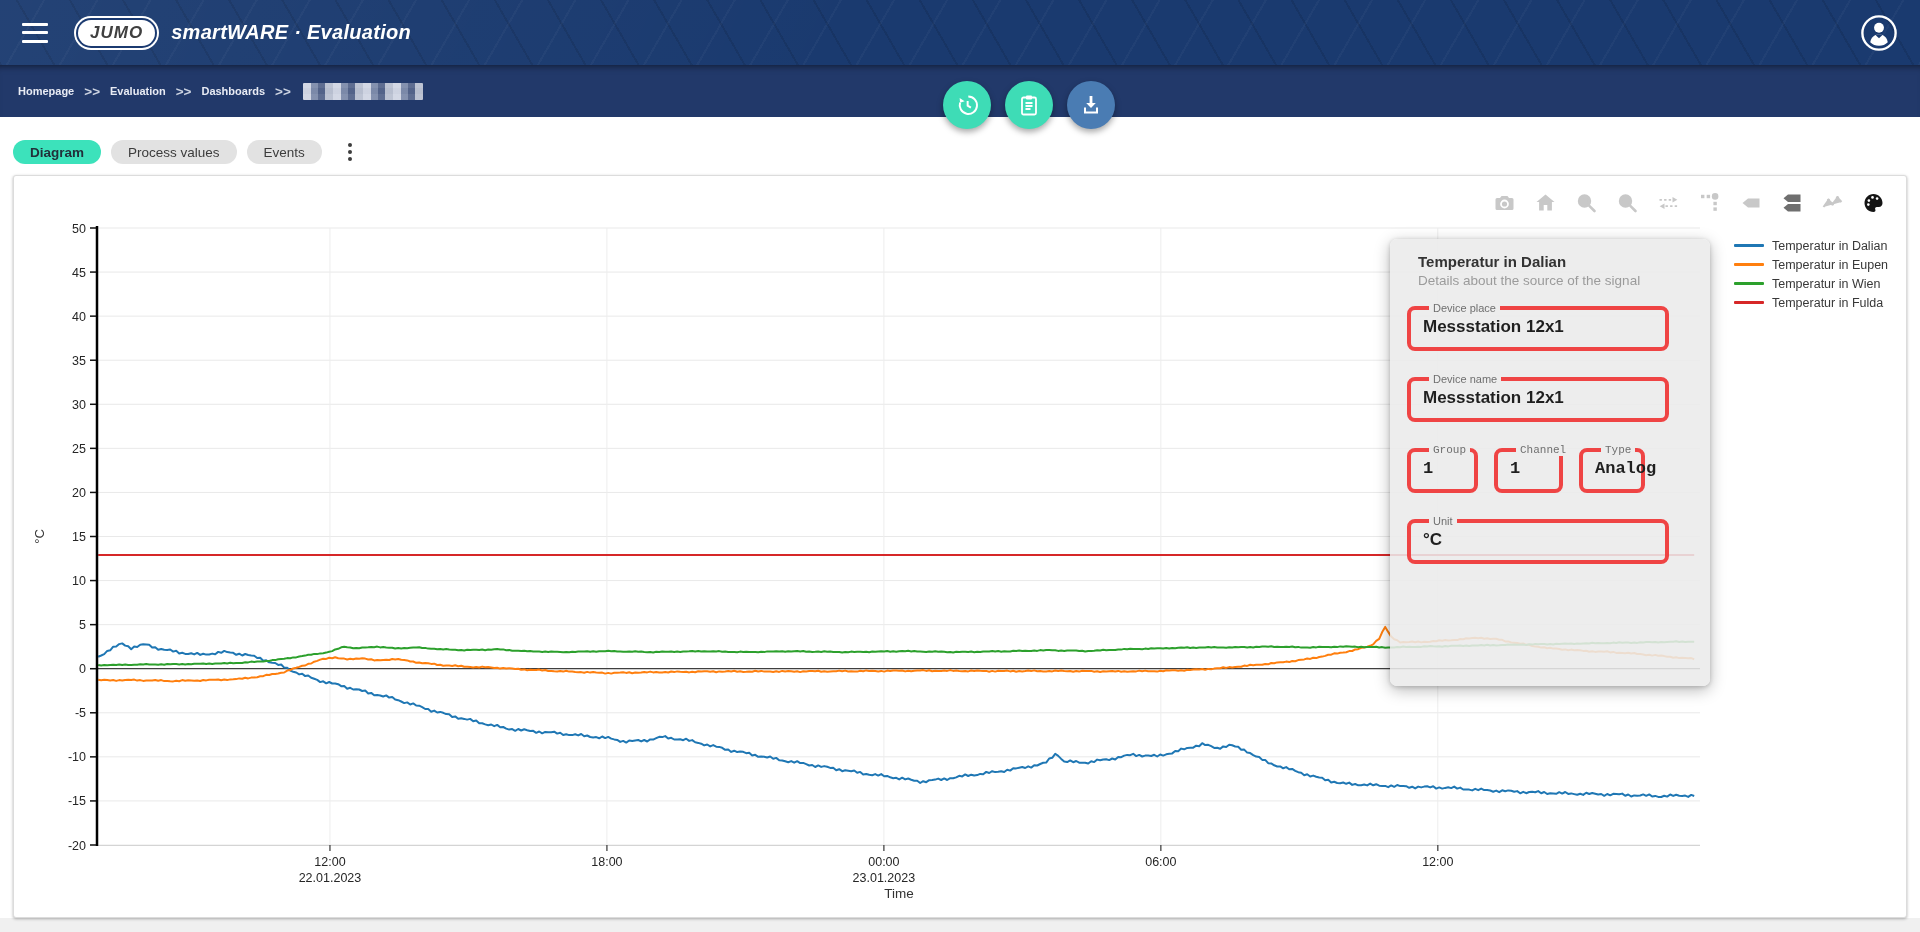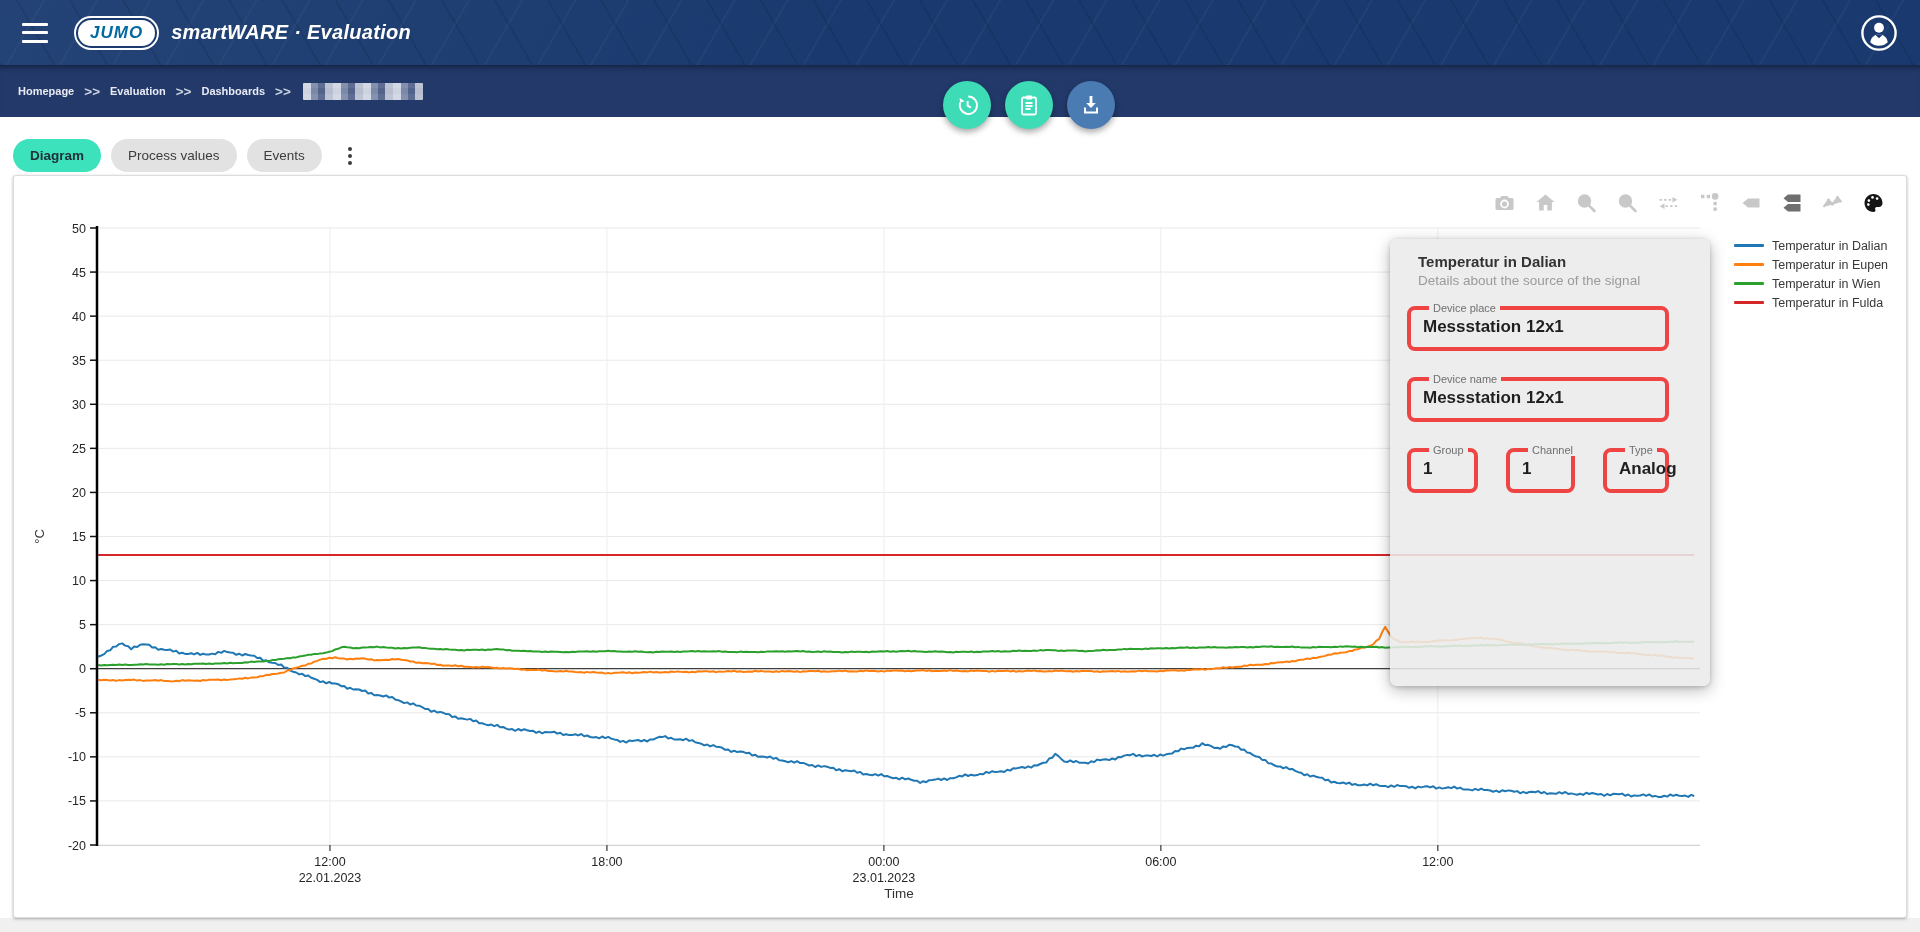--- a/index.html
+++ b/index.html
@@ -9,21 +9,21 @@
   
   .topbar { position:absolute; left:0; top:0; width:1920px; height:65px;
     background:
       linear-gradient(115deg, rgba(255,255,255,.045) 0%, rgba(255,255,255,0) 45%),
       repeating-linear-gradient(60deg, rgba(0,0,0,.10) 0 2px, rgba(0,0,0,0) 2px 46px),
       repeating-linear-gradient(-60deg, rgba(255,255,255,.03) 0 2px, rgba(255,255,255,0) 2px 46px),
       #1a3a6f;
     display:flex; align-items:center; padding:0 22px; z-index:30; }
   .hamburger { width:26px; height:20px; display:flex; flex-direction:column; justify-content:space-between; cursor:pointer; }
   .hamburger span { display:block; height:3px; background:#fff; border-radius:1px; }
-  .logo { margin-left:30px; background:#fff; color:#0369a1; font-weight:bold; font-style:italic;
+  .logo { margin-left:30px; background:#fff; color:#404040; font-weight:bold; font-style:italic;
     letter-spacing:1px; font-size:17px; padding:3px 12px; border-radius:999px;
     box-shadow:0 0 0 2px #1b3a70, 0 0 0 4px #fff; }
   .apptitle { margin-left:16px; color:#fff; font-style:italic; font-weight:600; font-size:20px; letter-spacing:.3px; }
   .avatar { margin-left:auto; width:38px; height:38px; border-radius:50%; cursor:pointer; }
 
   
   .breadbar { position:absolute; left:0; top:65px; width:1920px; height:52px; background:#22396a;
     box-shadow: inset 0 7px 7px -6px rgba(0,0,0,.55);
     display:flex; align-items:center; padding:0 18px; z-index:20; }
   .crumb { color:#e8ebf4; font-size:11px; font-weight:bold; cursor:pointer; }
@@ -36,21 +36,21 @@
 
   
   .fab-row { position:absolute; left:943px; top:81px; display:flex; gap:14px; z-index:40; }
   .fab { width:48px; height:48px; border-radius:50%; border:none; display:flex; align-items:center; justify-content:center;
     box-shadow:0 3px 6px rgba(0,0,0,.35); cursor:pointer; }
   .fab.teal { background:#3edcb6; }
   .fab.blue { background:#4a7cb3; }
 
   
   .tabs { position:absolute; left:13px; top:139px; display:flex; align-items:center; gap:10px; z-index:10; }
-  .tab { height:33px; padding:0 17px; display:flex; align-items:center; border-radius:999px;
+  .tab { height:24px; padding:0 17px; display:flex; align-items:center; border-radius:999px;
     font-size:13.5px; color:#3c3c3c; background:#e2e2e2; cursor:pointer; white-space:nowrap; }
   .tab.active { background:#3ce2bb; color:#22303a; font-weight:bold; }
   .kebab { margin-left:10px; display:flex; flex-direction:column; gap:3px; padding:4px 6px; cursor:pointer; }
   .kebab i { width:4px; height:4px; border-radius:50%; background:#3d3d3d; }
 
   
   .card { position:absolute; left:13px; top:175px; width:1894px; height:743px; background:#fff;
     border:1px solid #dcdcdc; border-radius:3px; box-shadow:0 1px 3px rgba(0,0,0,.30); z-index:1; }
   .bottom-strip { position:absolute; left:0; top:918px; width:1920px; height:14px; background:#f0f0f0; }
 
@@ -73,21 +73,21 @@
   
   .popup { position:absolute; left:1390px; top:239px; width:320px; height:447px; z-index:9;
     background:rgba(234,234,234,.88); border-radius:7px;
     box-shadow:0 4px 16px rgba(0,0,0,.28), 0 1px 4px rgba(0,0,0,.18);
     padding:14px 41px 16px 17px; }
   .popup h3 { font-size:15px; color:#333; margin:0 0 3px 11px; font-weight:bold; }
   .popup .subtitle { font-size:13.5px; color:#9b9b9b; margin:0 0 14px 11px; }
   .popup fieldset { border:4px solid #ef4444; border-radius:8px; padding:0 12px 9px; margin:0 0 22px; min-width:0; }
   .popup legend { font-size:11px; color:#6f6f6f; padding:0 4px; margin-left:6px; }
   .popup .fval { font-size:17px; font-weight:bold; color:#1f1f1f; line-height:22px; padding-top:2px; white-space:nowrap; }
-  .popup .frow { display:flex; gap:28px; }
+  .popup .frow { display:flex; gap:16px;font-family:Liberation Mono, monospace; }
   .popup .frow fieldset:nth-child(1){ width:71px; }
   .popup .frow fieldset:nth-child(2){ width:69px; }
   .popup .frow fieldset:nth-child(3){ width:66px; }
 </style>
 </head>
 <body>
 
 <header class="topbar">
   <div class="hamburger">
       <span></span>
@@ -342,13 +342,17 @@
     <fieldset>
       <legend>Channel</legend>
       <div class="fval">1</div>
     </fieldset>
     <fieldset>
       <legend>Type</legend>
       <div class="fval">Analog</div>
     </fieldset>
   </div>
 
+  <fieldset style="margin-bottom:0">
+    <legend>Unit</legend>
+    <div class="fval">°C</div>
+  </fieldset>
 </aside>
 
 </body></html>

